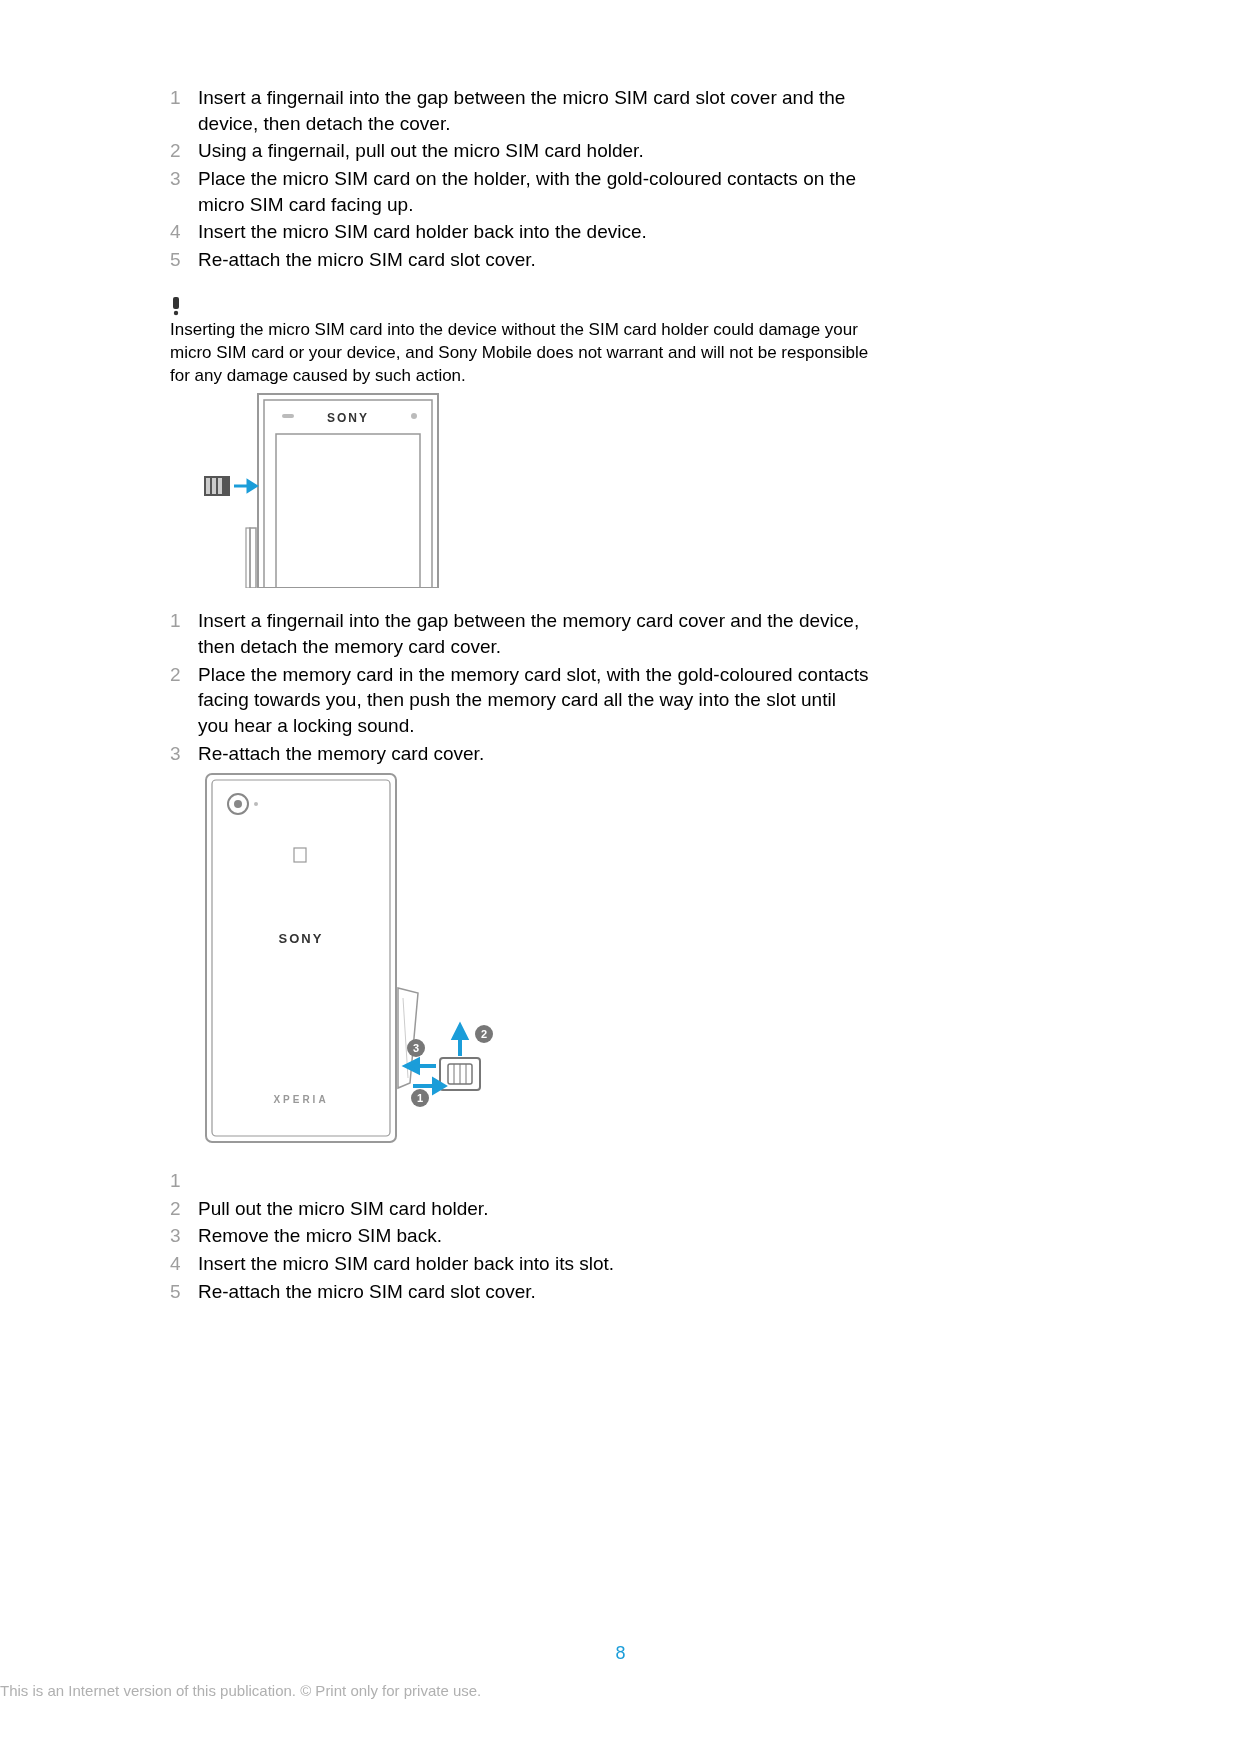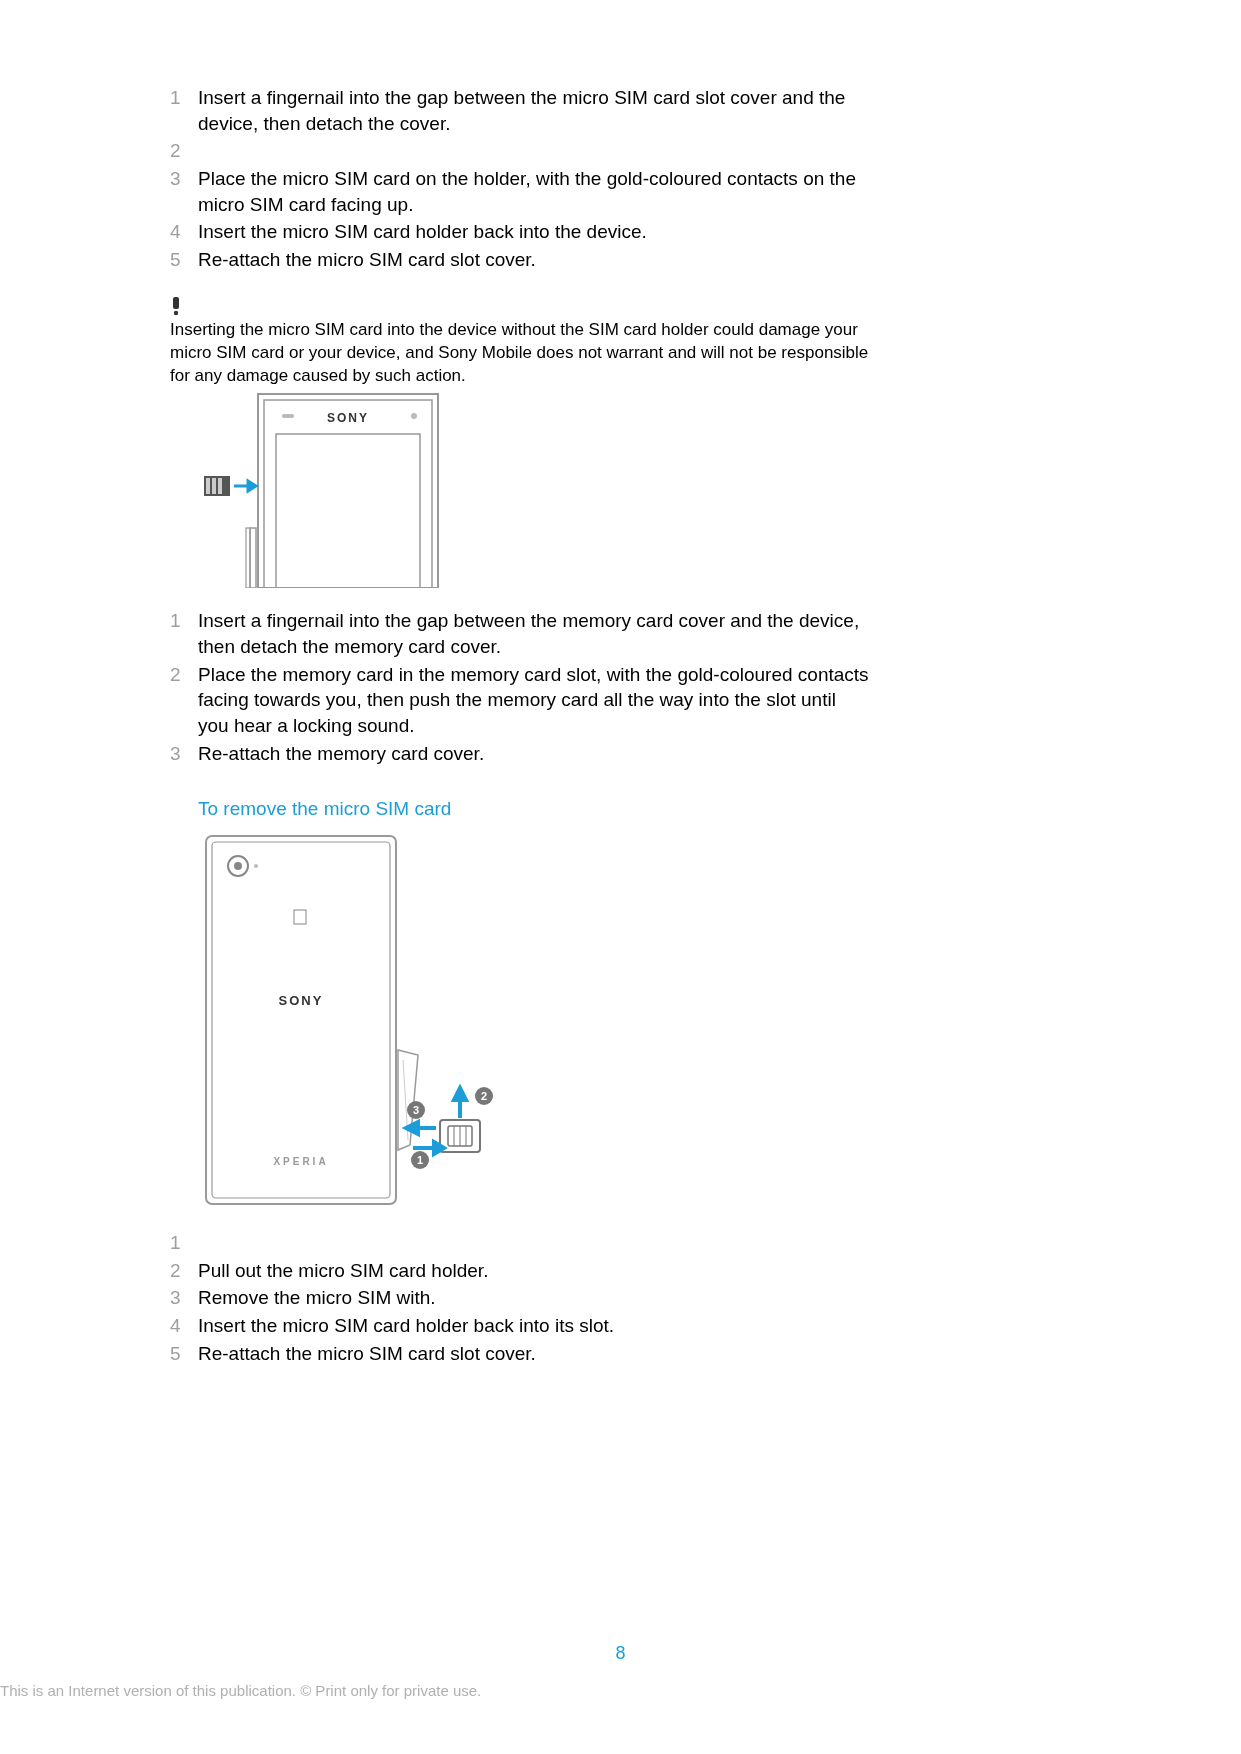--- a/index.html
+++ b/index.html
@@ -93,20 +93,21 @@
 <div class="page">
   <div class="content">
 
     <div>
       <div class="ol-row">
         <div class="ol-num">1</div>
         <div class="ol-text">Insert a fingernail into the gap between the micro SIM card slot cover and the device, then detach the cover.</div>
       </div>
       <div class="ol-row">
         <div class="ol-num">2</div>
+        <div class="ol-text">Using a fingernail, pull out the micro SIM card holder.</div>
       </div>
       <div class="ol-row">
         <div class="ol-num">3</div>
         <div class="ol-text">Place the micro SIM card on the holder, with the gold-coloured contacts on the micro SIM card facing up.</div>
       </div>
       <div class="ol-row">
         <div class="ol-num">4</div>
         <div class="ol-text">Insert the micro SIM card holder back into the device.</div>
       </div>
       <div class="ol-row">
@@ -164,21 +165,20 @@
       <div class="ol-row">
         <div class="ol-num">2</div>
         <div class="ol-text">Place the memory card in the memory card slot, with the gold-coloured contacts facing towards you, then push the memory card all the way into the slot until you hear a locking sound.</div>
       </div>
       <div class="ol-row">
         <div class="ol-num">3</div>
         <div class="ol-text">Re-attach the memory card cover.</div>
       </div>
     </div>
 
-    <div class="section-heading">To remove the micro SIM card</div>
 
     <div class="illustration-wrap">
       <svg width="310" height="380" viewBox="0 0 310 380">
 
         <rect x="8" y="6" width="190" height="368" rx="6" fill="none" stroke="#999" stroke-width="2"></rect>
         <rect x="14" y="12" width="178" height="356" rx="4" fill="none" stroke="#999" stroke-width="1.2"></rect>
 
         <circle cx="40" cy="36" r="10" fill="none" stroke="#888" stroke-width="2"></circle>
         <circle cx="40" cy="36" r="4" fill="#888"></circle>
         <circle cx="58" cy="36" r="2" fill="#bbb"></circle>
@@ -233,21 +233,21 @@
     <div>
       <div class="ol-row">
         <div class="ol-num">1</div>
       </div>
       <div class="ol-row">
         <div class="ol-num">2</div>
         <div class="ol-text">Pull out the micro SIM card holder.</div>
       </div>
       <div class="ol-row">
         <div class="ol-num">3</div>
-        <div class="ol-text">Remove the micro SIM with.</div>
+        <div class="ol-text">Remove the micro SIM back.</div>
       </div>
       <div class="ol-row">
         <div class="ol-num">4</div>
         <div class="ol-text">Insert the micro SIM card holder back into its slot.</div>
       </div>
       <div class="ol-row">
         <div class="ol-num">5</div>
         <div class="ol-text">Re-attach the micro SIM card slot cover.</div>
       </div>
     </div>

